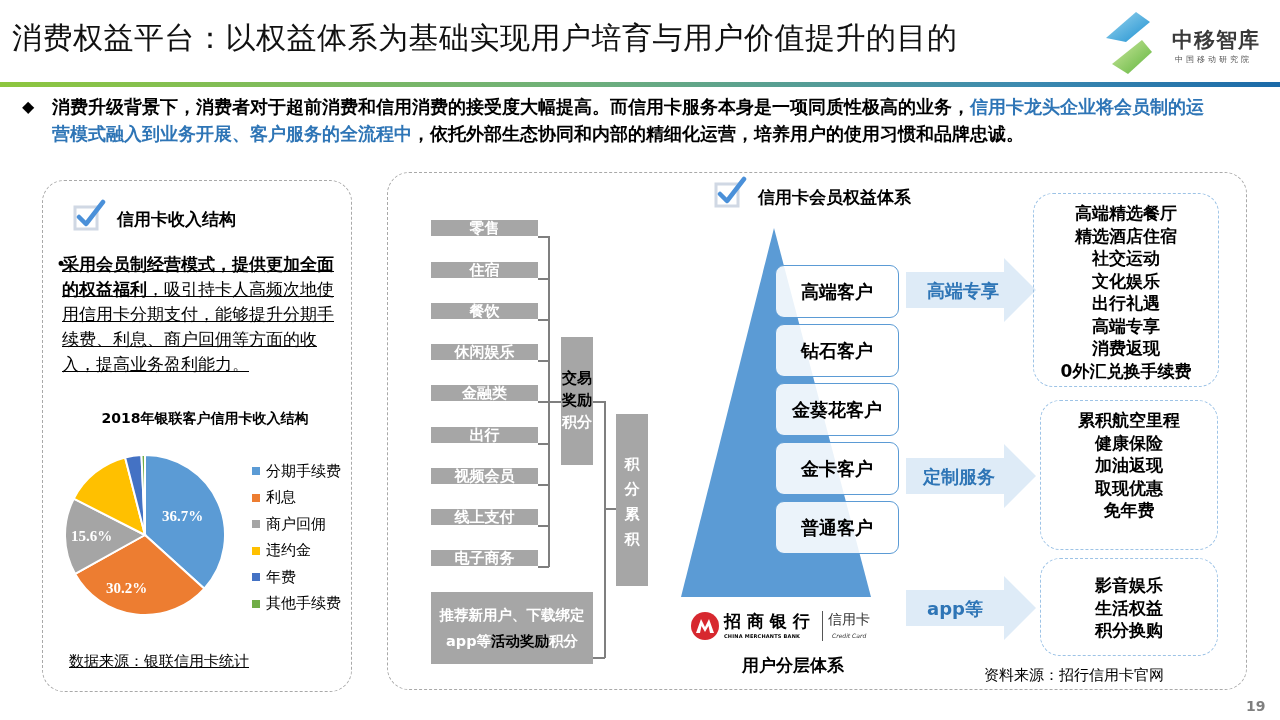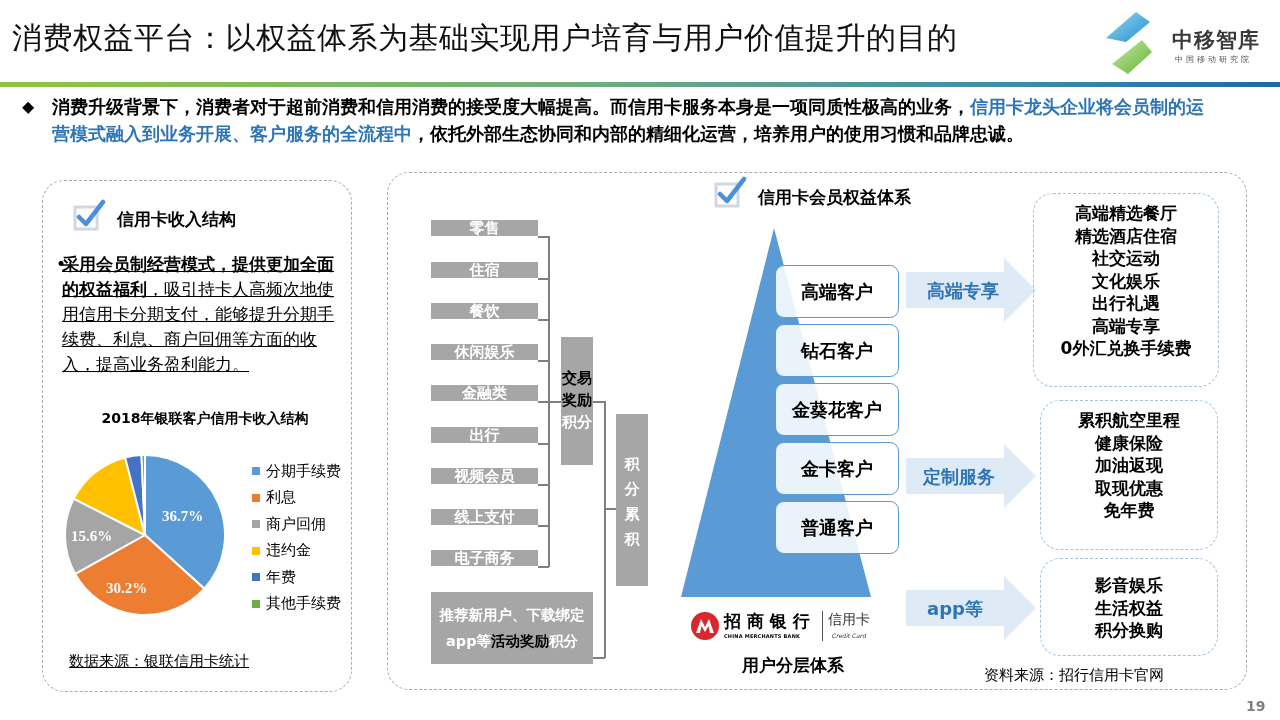--- a/index.html
+++ b/index.html
@@ -225,20 +225,21 @@
 </svg>
 <div class="abs arrow-label" style="left:927px;top:597px;">app等</div>
 
 <div class="abs benefit" style="top:193px;height:194px;padding-top:8px;">
   <div>高端精选餐厅</div>
   <div>精选酒店住宿</div>
   <div>社交运动</div>
   <div>文化娱乐</div>
   <div>出行礼遇</div>
   <div>高端专享</div>
+  <div>消费返现</div>
   <div>0外汇兑换手续费</div>
 </div>
 <div class="abs benefit" style="top:400px;left:1040px;width:178px;height:150px;padding-top:8px;">
   <div>累积航空里程</div>
   <div>健康保险</div>
   <div>加油返现</div>
   <div>取现优惠</div>
   <div>免年费</div>
 </div>
 <div class="abs benefit" style="top:558px;left:1040px;width:178px;height:98px;padding-top:15px;">

